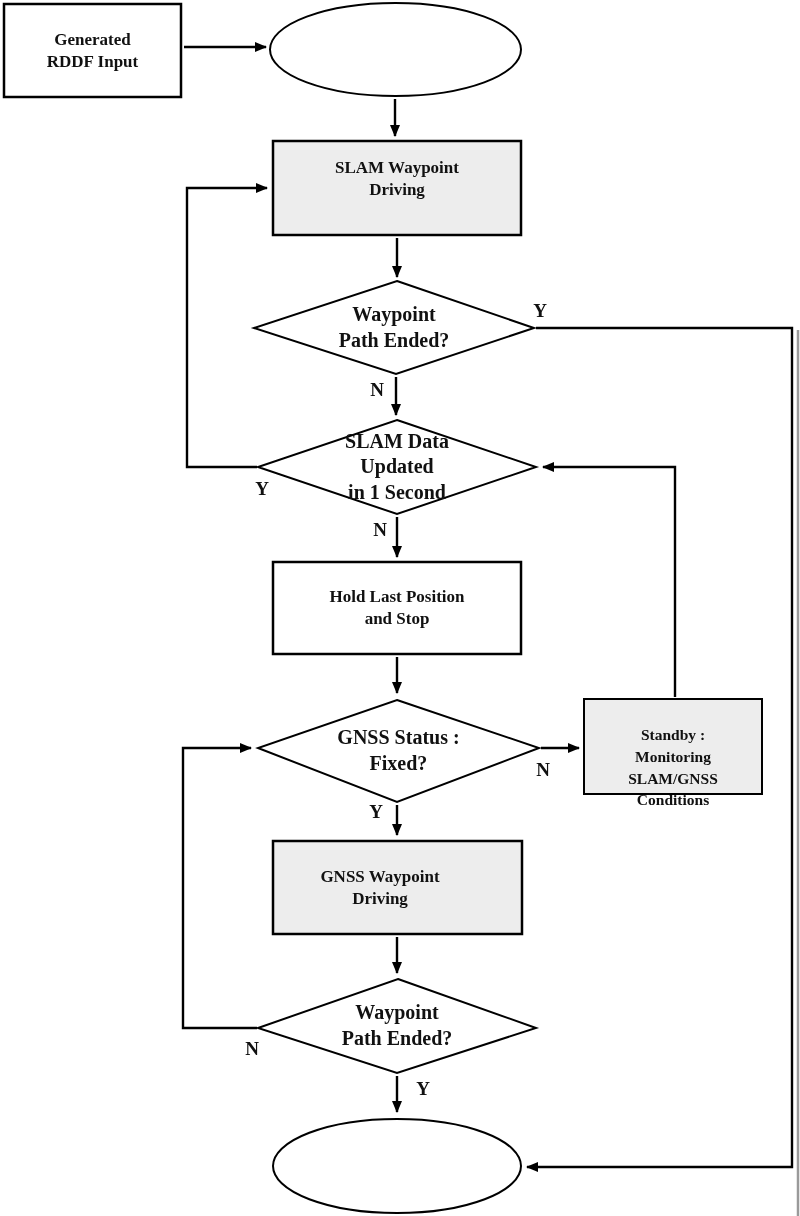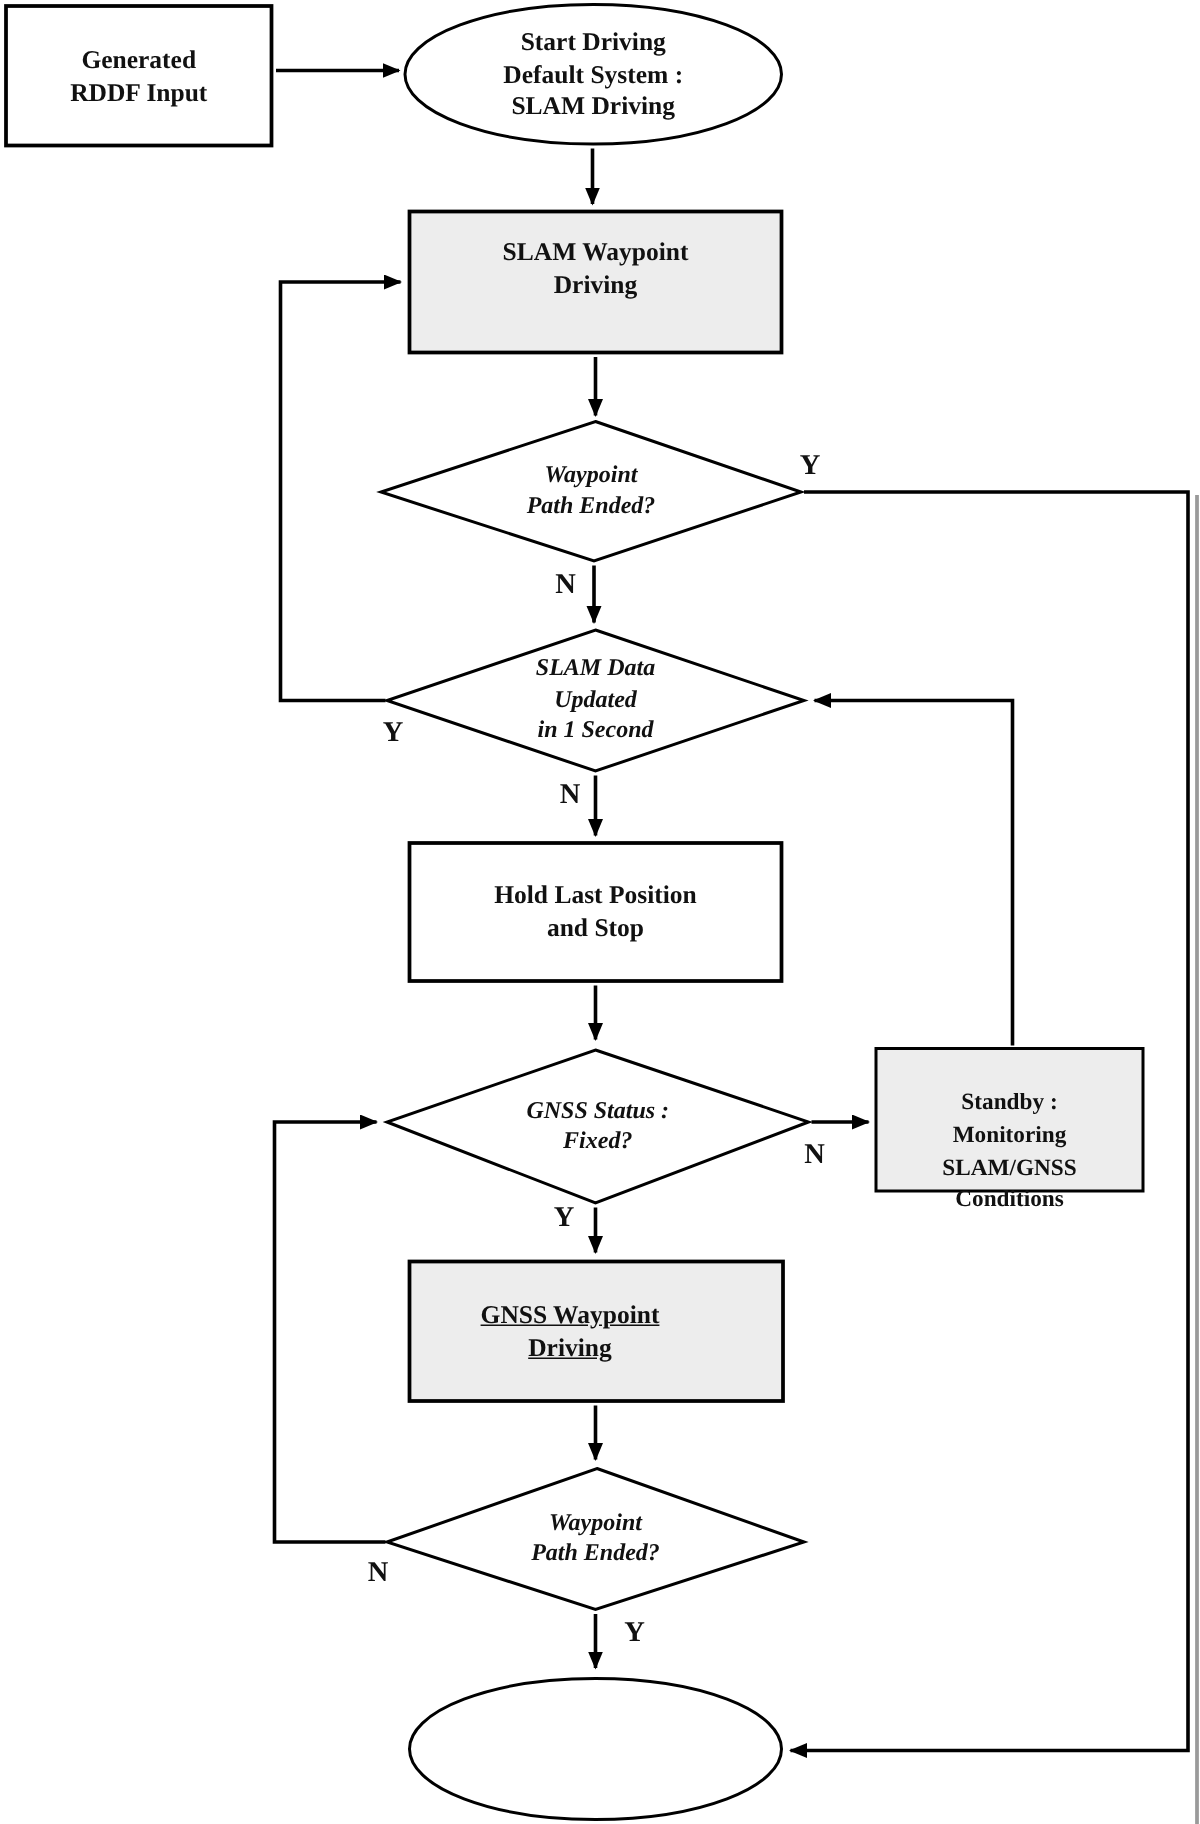--- a/index.html
+++ b/index.html
@@ -8,21 +8,21 @@
   .canvas svg{position:absolute;left:0;top:0;}
   .edge{fill:none;stroke:#000000;stroke-width:2.4;}
   .shadow-line{fill:none;stroke:#9a9a9a;stroke-width:2.5;}
   .shape{stroke:#000000;}
   .sw25{stroke-width:2.5;}
   .sw2{stroke-width:2;}
   .node-label{position:absolute;display:flex;align-items:center;justify-content:center;
               text-align:center;white-space:pre-line;color:#111111;font-weight:bold;
               line-height:1.28;pointer-events:none;}
   .fs17{font-size:17px;}
-  .fs16{font-size:16px;font-style:italic;}
+  .fs16{font-size:20px;}
   .fs15{font-size:15.5px;line-height:1.4;}
   .yn-label{position:absolute;width:28px;height:28px;display:flex;align-items:center;
             justify-content:center;color:#111111;font-weight:bold;font-size:19px;}
 </style>
 </head>
 <body>
 
 <div class="canvas">
 
   <svg width="800" height="1216" viewBox="0 0 800 1216">
@@ -60,39 +60,36 @@
       <polygon class="shape sw2" points="397,700 539,748 397,802 258,748" fill="#ffffff"></polygon>
       <rect class="shape sw2" x="584" y="699" width="178" height="95" fill="#ededed"></rect>
       <rect class="shape sw25" x="273" y="841" width="249" height="93" fill="#ededed"></rect>
       <polygon class="shape sw2" points="398,979 536,1028 397,1073 258,1028" fill="#ffffff"></polygon>
       <ellipse class="shape sw2" cx="397" cy="1166" rx="124" ry="47" fill="#ffffff"></ellipse>
     </g>
   </svg>
 
   <div class="node-label fs17" style="left:3px;top:3px;width:179px;height:95px;">Generated
 RDDF Input</div>
-  <div class="node-label fs17" style="left:270px;top:2px;width:251px;height:95px;">Start Driving
-Default System :
-SLAM Driving</div>
   <div class="node-label fs17" style="left:273px;top:141px;width:248px;height:75px;">SLAM Waypoint
 Driving</div>
   <div class="node-label fs16" style="left:254px;top:281px;width:280px;height:93px;">Waypoint
 Path Ended?</div>
   <div class="node-label fs16" style="left:258px;top:420px;width:278px;height:94px;">SLAM Data
 Updated
 in 1 Second</div>
   <div class="node-label fs17" style="left:273px;top:562px;width:248px;height:92px;">Hold Last Position
 and Stop</div>
   <div class="node-label fs16" style="left:258px;top:700px;width:281px;height:102px;">GNSS Status :
 Fixed?</div>
   <div class="node-label fs15" style="left:584px;top:720px;width:178px;height:95px;">Standby :
 Monitoring
 SLAM/GNSS
 Conditions</div>
-  <div class="node-label fs17" style="left:273px;top:841px;width:214px;height:93px;text-decoration:underline;">GNSS Waypoint
+  <div class="node-label fs17" style="left:273px;top:841px;width:214px;height:93px;">GNSS Waypoint
 Driving</div>
   <div class="node-label fs16" style="left:258px;top:979px;width:278px;height:94px;">Waypoint
 Path Ended?</div>
 
   <div class="yn-label" style="left:526px;top:297px;">Y</div>
   <div class="yn-label" style="left:363px;top:376px;">N</div>
   <div class="yn-label" style="left:248px;top:475px;">Y</div>
   <div class="yn-label" style="left:366px;top:516px;">N</div>
   <div class="yn-label" style="left:529px;top:756px;">N</div>
   <div class="yn-label" style="left:362px;top:798px;">Y</div>

